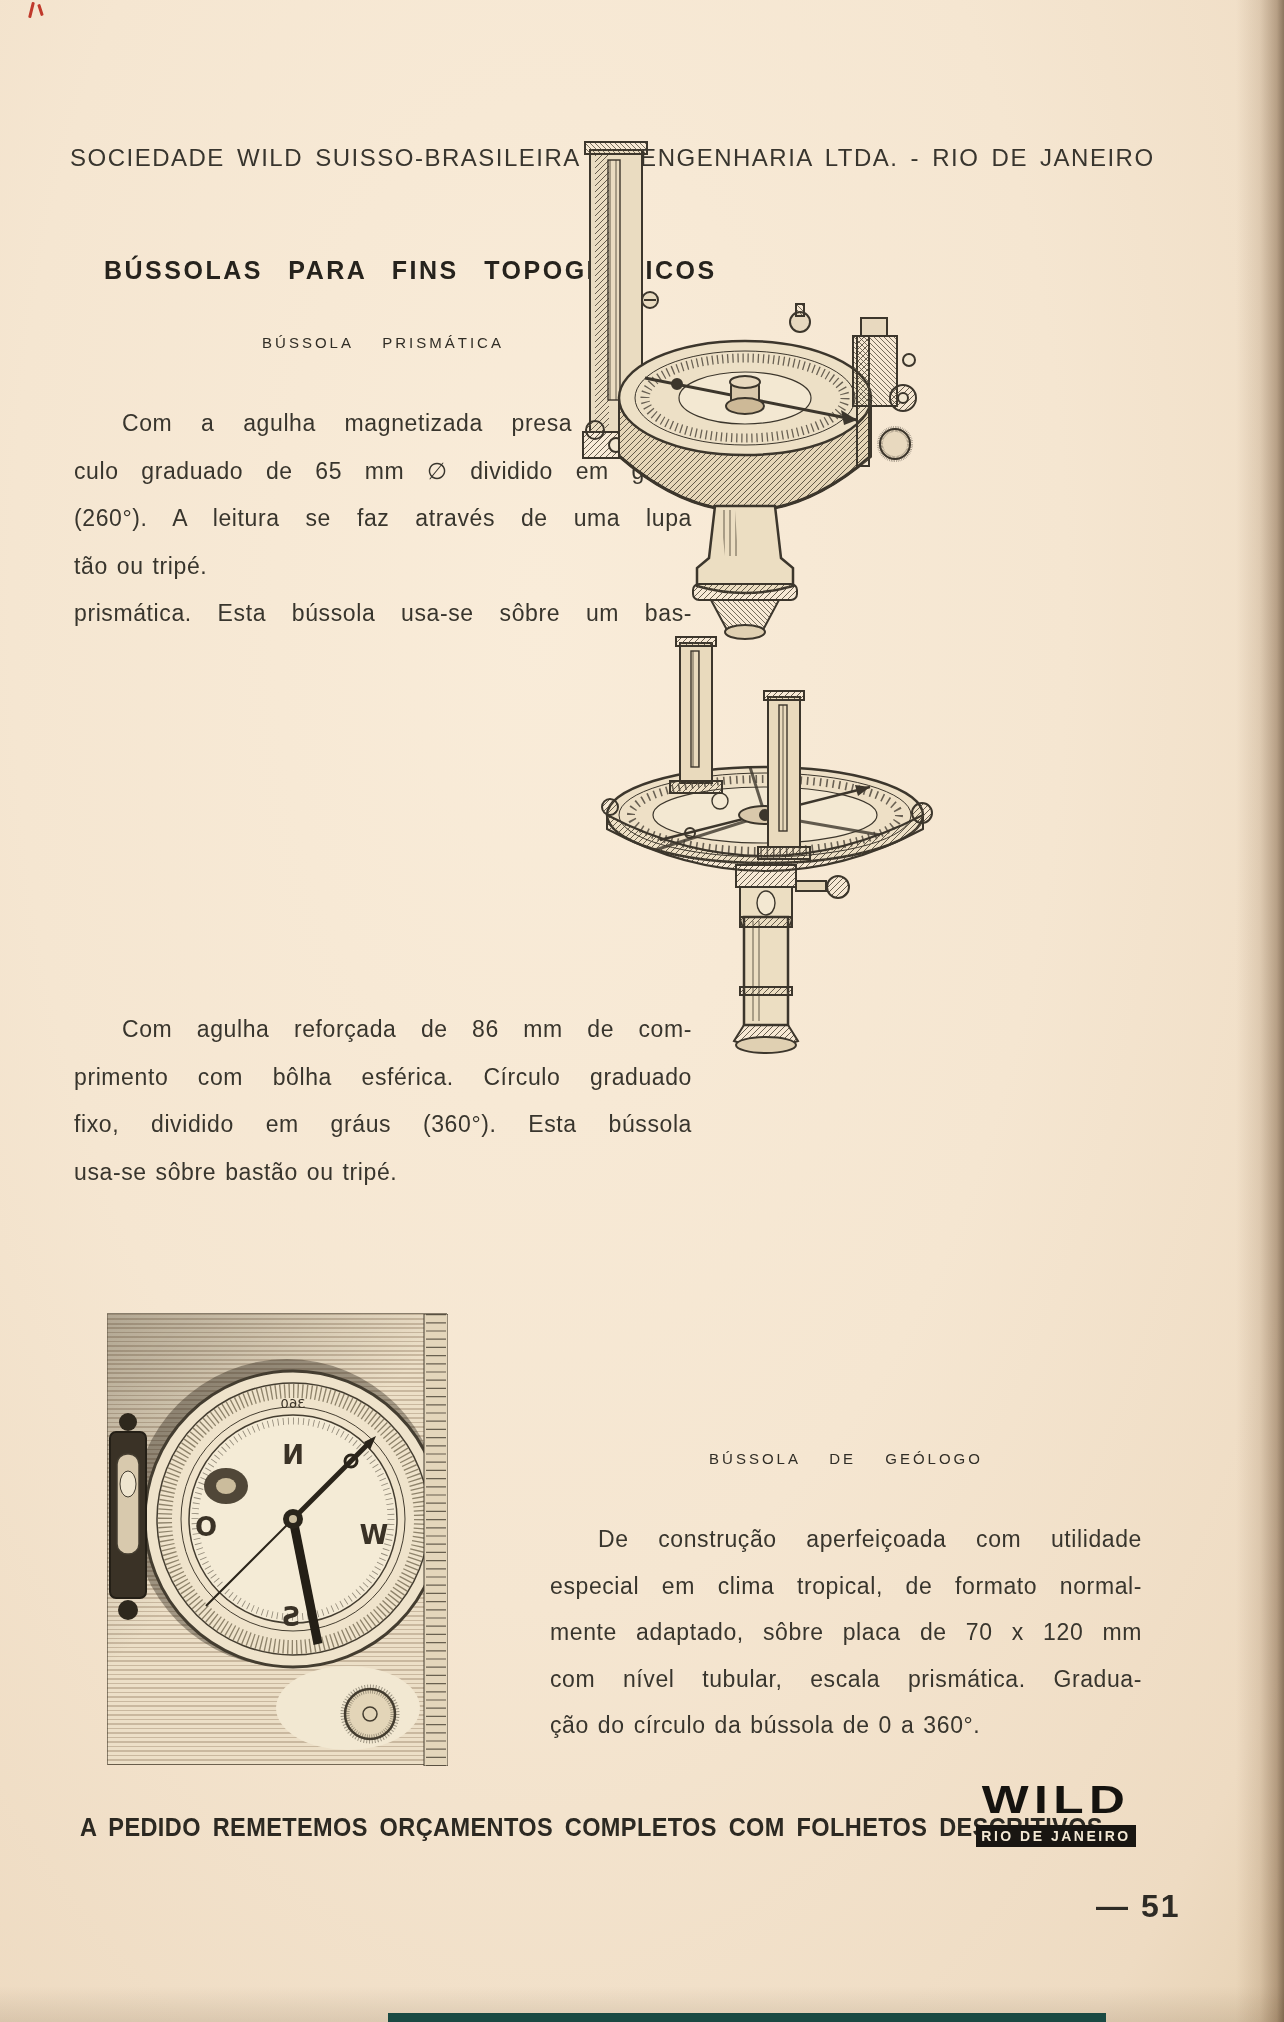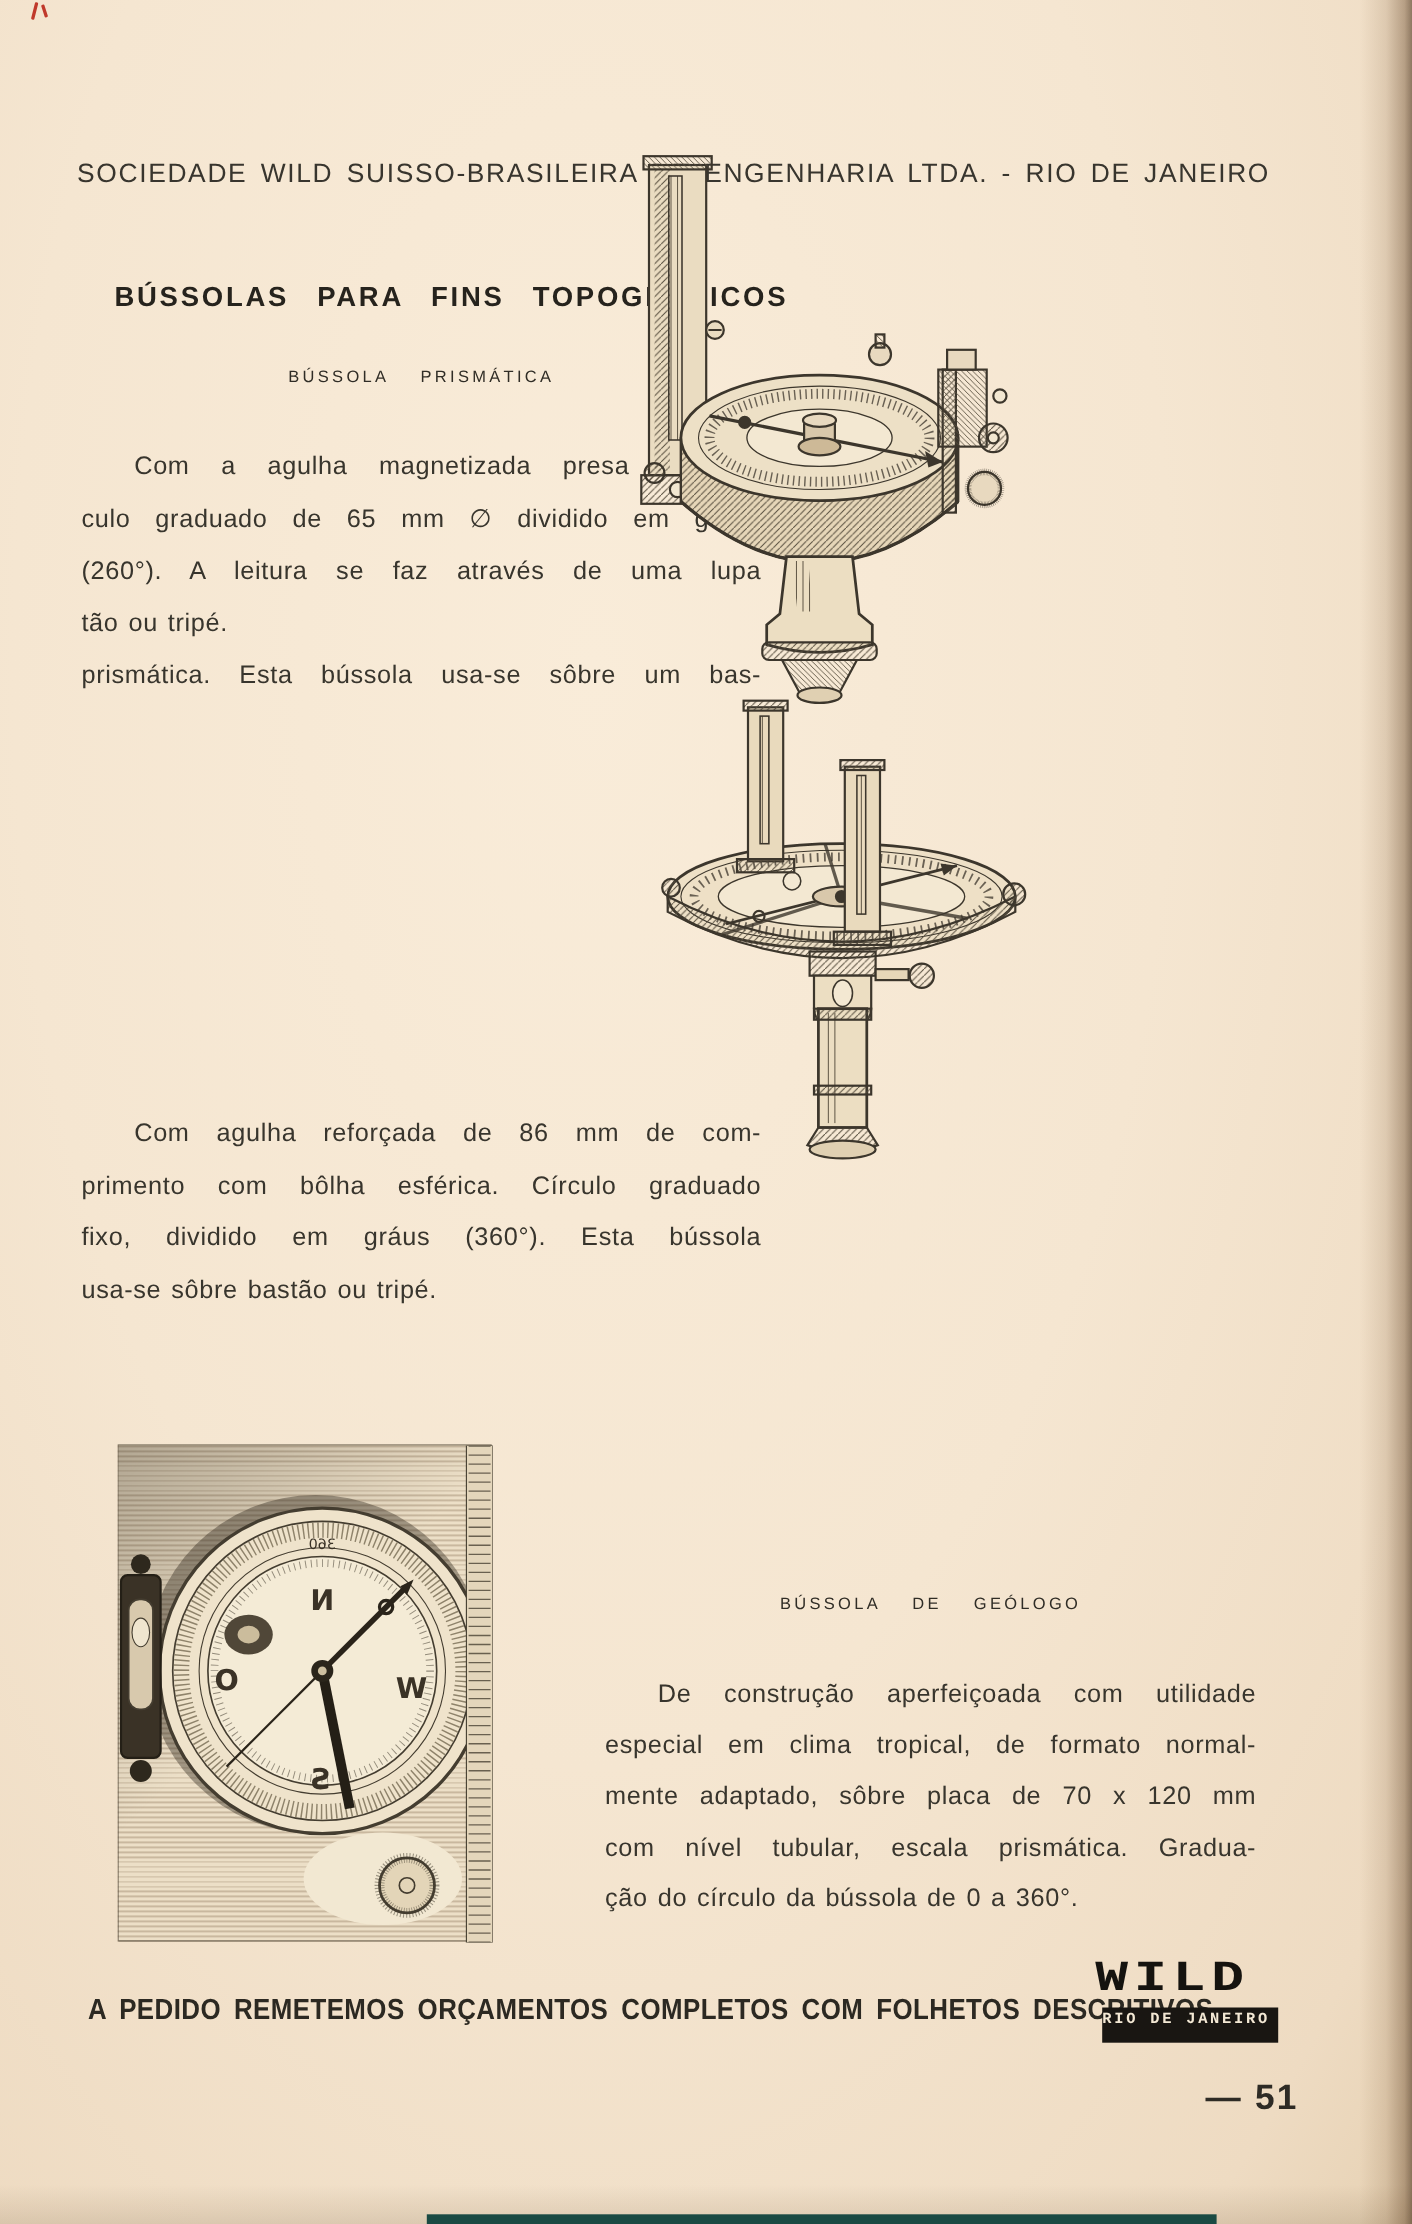--- a/index.html
+++ b/index.html
@@ -40,27 +40,27 @@
     background:
       linear-gradient(135deg, rgba(45,38,26,.30), rgba(45,38,26,0) 45%),
       repeating-linear-gradient(180deg,#c9b89f 0 1.5px,#ecdfc7 1.5px 4.5px);
   }
   .photo svg{position:absolute;left:0;top:0;}
   .footer-note{
     position:absolute;left:80px;top:1812px;white-space:nowrap;
     font-size:24px;font-weight:bold;letter-spacing:.4px;word-spacing:5px;color:#2c2922;
     transform:scale(.98,1.1);transform-origin:left top;
   }
-  .logo{position:absolute;left:1002px;top:1782px;width:160px;font-family:Liberation Mono, monospace;}
+  .logo{position:absolute;left:976px;top:1782px;width:160px;text-align:center;}
   .logo-word{
     font-size:46px;font-weight:bold;letter-spacing:5px;color:#15130f;
     transform:scale(1.08,.85);transform-origin:center top;line-height:40px;
   }
   .logo-bar{
-    margin-top:3px;background:#191612;color:#f3e8d4;height:32px;line-height:22px;
+    margin-top:3px;background:#191612;color:#f3e8d4;height:22px;line-height:22px;
     font-size:14px;font-weight:bold;letter-spacing:2.5px;
   }
   .page-number{
     position:absolute;left:1096px;top:1888px;font-size:32px;font-weight:bold;
     letter-spacing:2px;color:#2e2b25;white-space:nowrap;
   }
   .edge-curl{
     position:absolute;right:0;top:0;width:48px;height:100%;
     background:linear-gradient(to right, rgba(121,86,51,0) 0%, rgba(121,86,51,.16) 50%,
       rgba(96,64,34,.40) 85%, rgba(66,42,20,.58) 100%);

